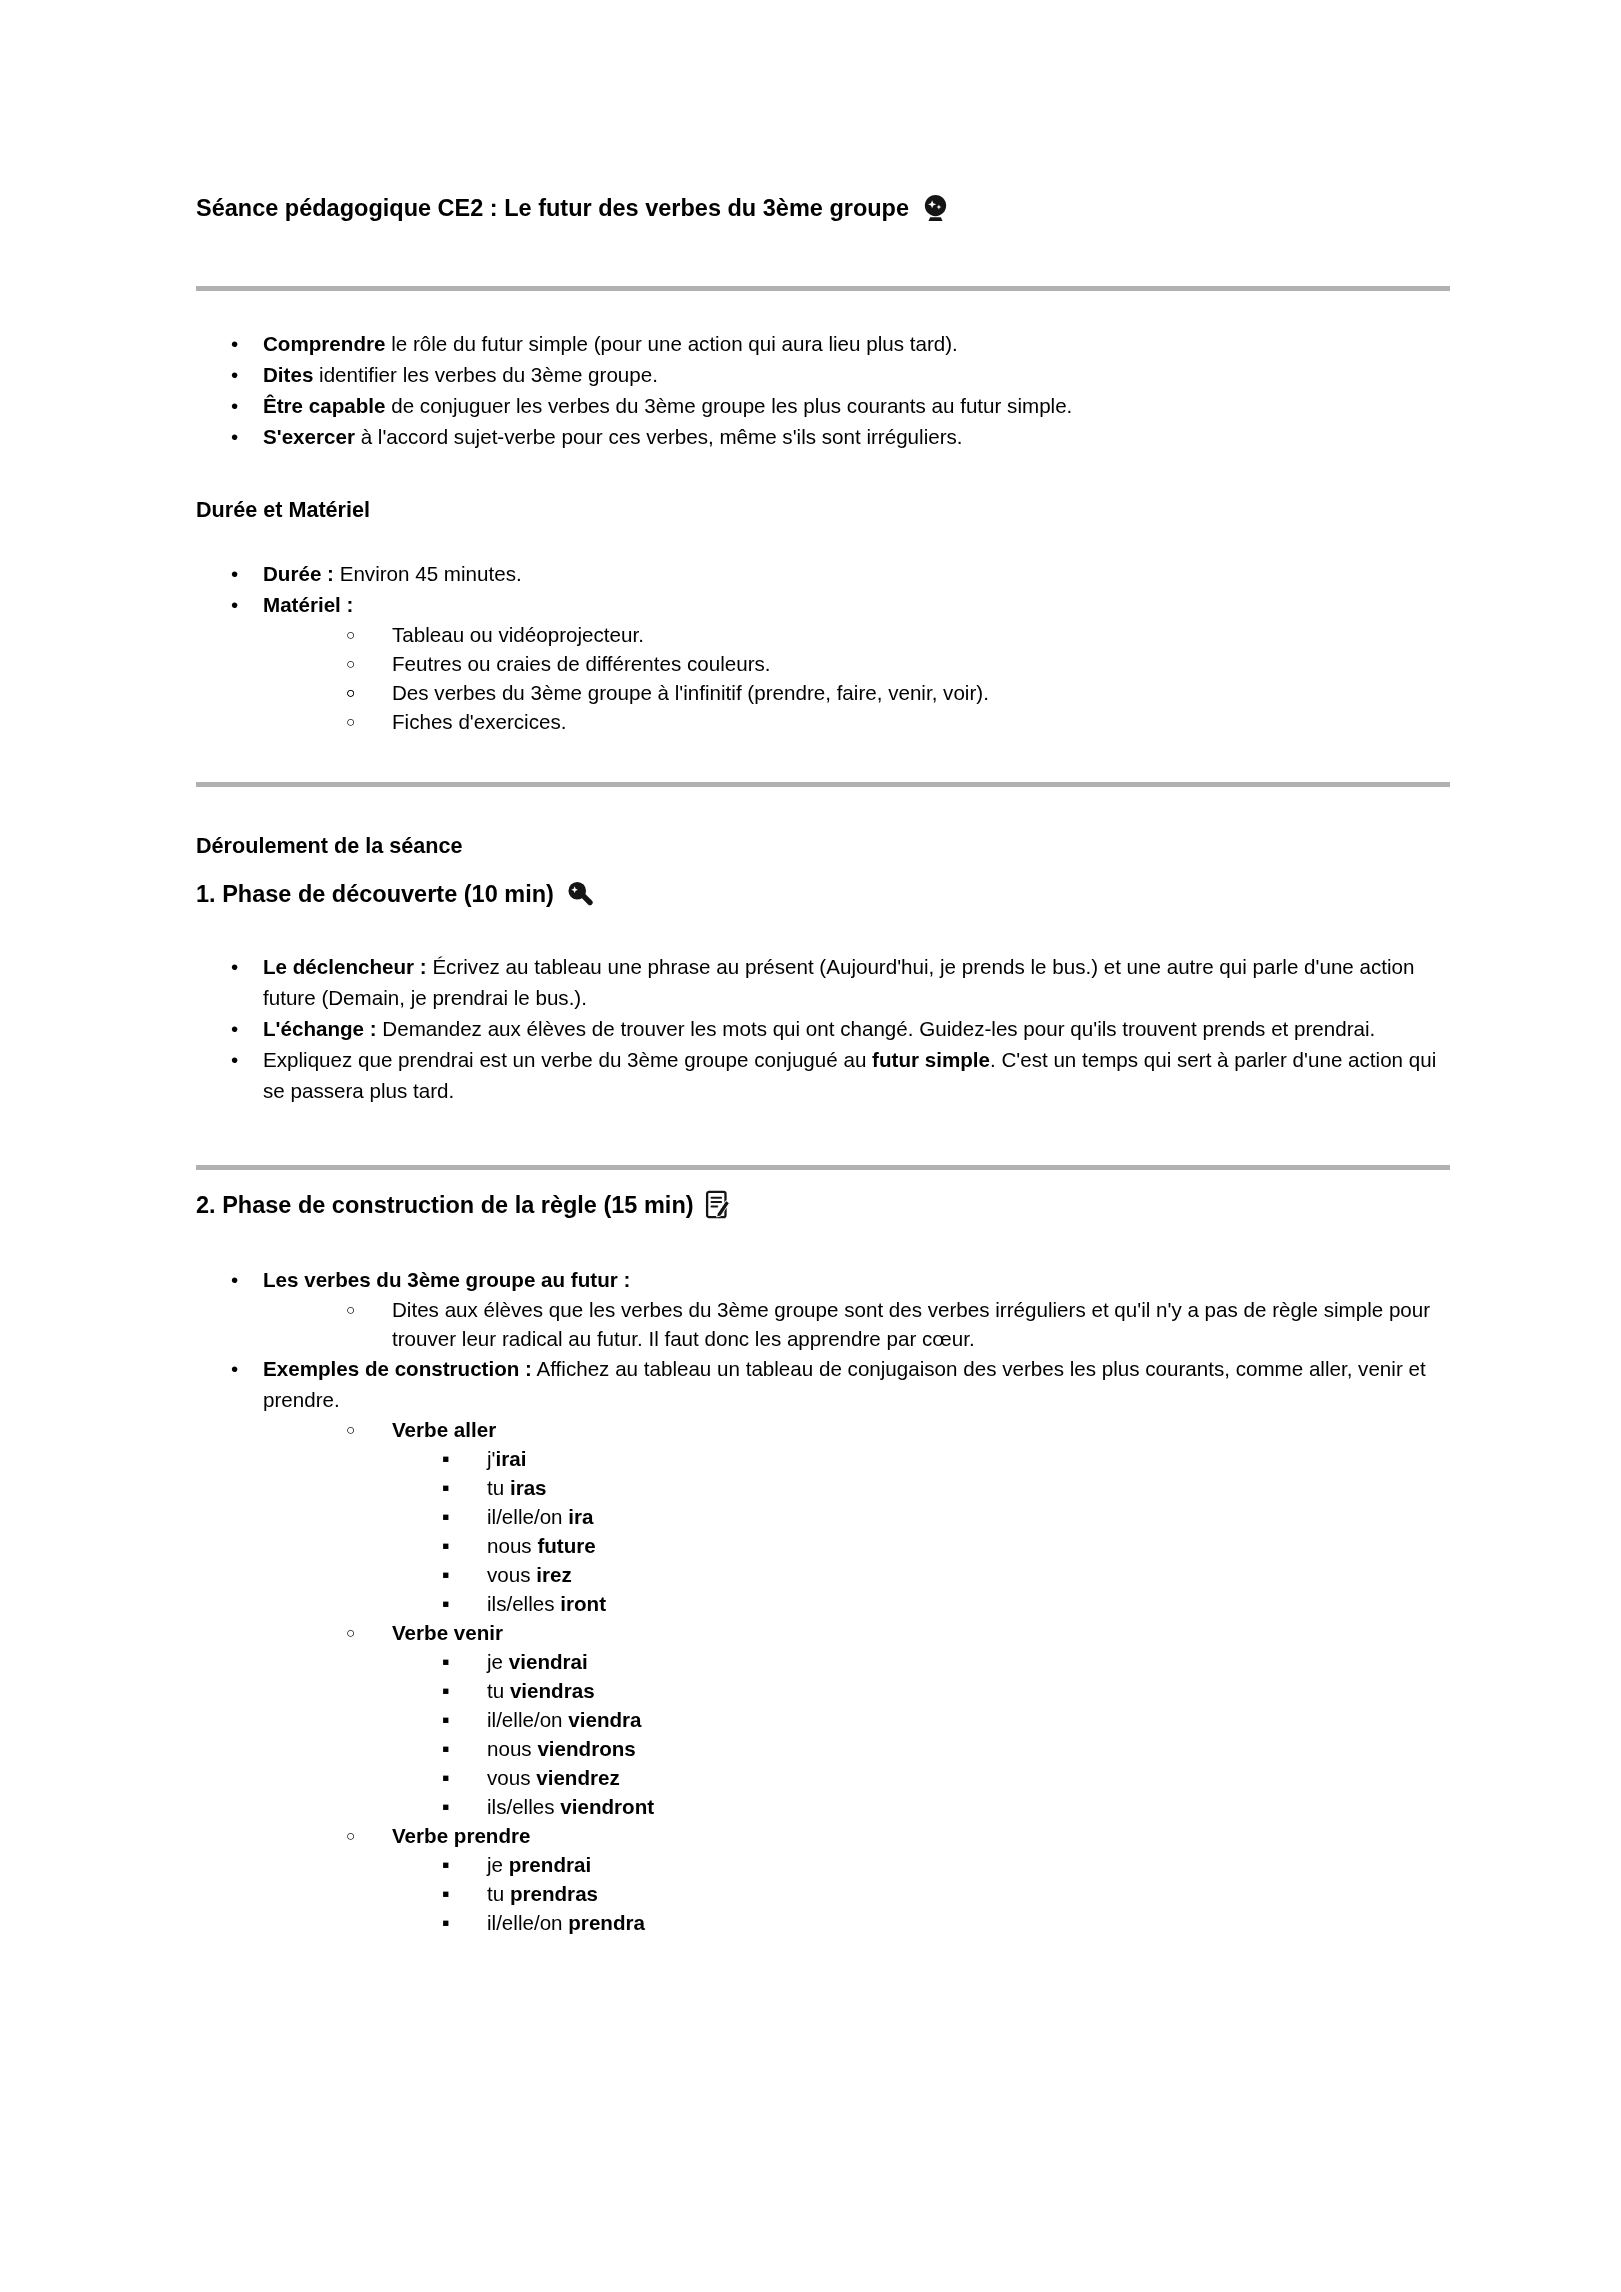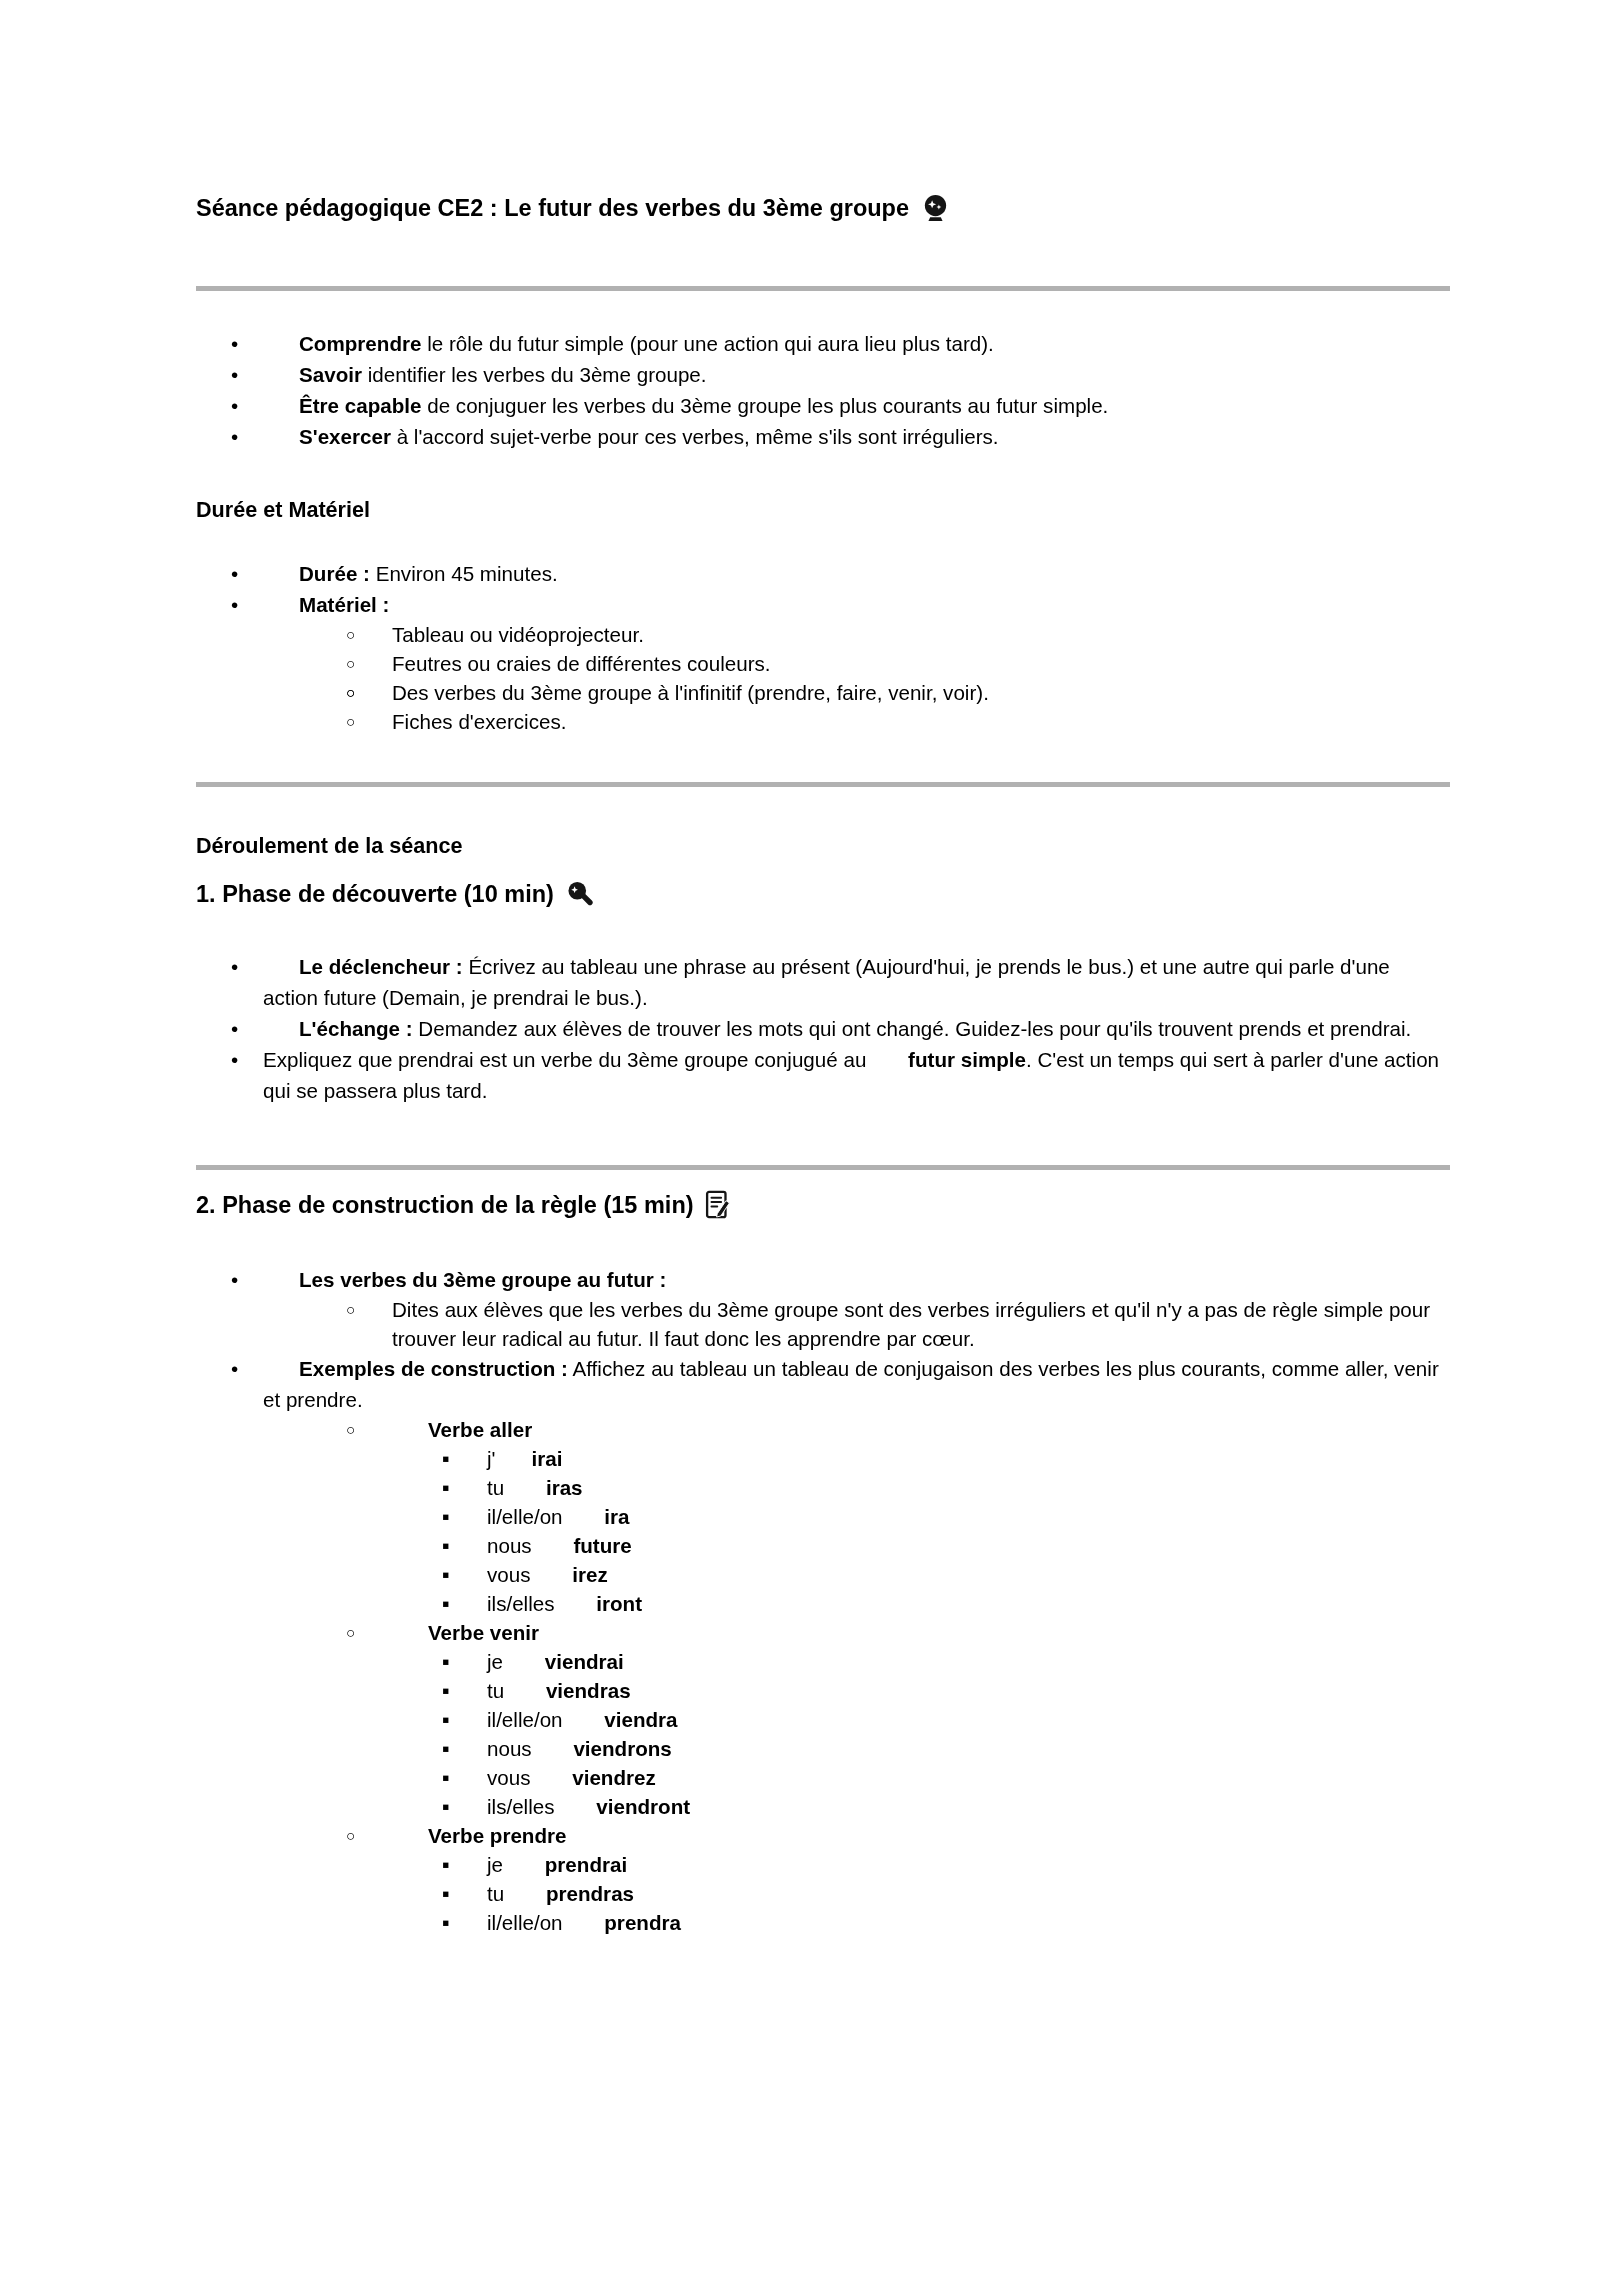--- a/index.html
+++ b/index.html
@@ -10,21 +10,21 @@
     box-sizing:border-box;
     padding:193px 171px 15px 196px;
     font-family:"Liberation Sans","DejaVu Sans",sans-serif;
     color:#000;
     overflow:hidden;
   }
   .title{font-size:23.5px;font-weight:bold;line-height:29px;margin:0;}
   .h2{font-size:21.6px;font-weight:bold;line-height:26.5px;margin:0;}
   .h3{font-size:23.5px;font-weight:bold;line-height:28px;margin:0;}
   .hr{height:4.9px;background:#b1b1b1;border:0;}
-  .b{font-weight:bold;margin-left:36px;}
+  .b{font-weight:bold;}
   .ico{display:inline-block;vertical-align:-5.9px;margin-left:11.8px;}
   .li{position:relative;font-size:20.6px;}
   .l1{padding-left:67px;line-height:31px;}
   .l1>.mk{position:absolute;left:35px;font-size:20.6px;}
   .l2{padding-left:196px;line-height:29px;}
   .l2>.mk{position:absolute;left:150px;font-size:15.7px;}
   .l3{padding-left:291px;line-height:29px;}
   .l3>.mk{position:absolute;left:246px;font-size:21.6px;}
   .mt-hr1{margin-top:57px;}
   .mt-h2obj{margin-top:58px;}
@@ -49,21 +49,21 @@
           <path d="M11.5 7.5l1.2 3 3 1.2-3 1.2-1.2 3-1.2-3-3-1.2 3-1.2z" fill="#fff"></path>
           <path d="M18.5 12l.7 1.8 1.8.7-1.8.7-.7 1.8-.7-1.8-1.8-.7 1.8-.7z" fill="#fff"></path>
           <path d="M9.5 25h11l1.8 4H7.7z" fill="#151515"></path>
         </svg></span></h1>
 
   <div class="hr mt-hr1"></div>
 
 
   <div class="mt-listobj">
     <div class="li l1"><span class="mk">•</span><span class="b">Comprendre</span><span> le rôle du futur simple (pour une action qui aura lieu plus tard).</span></div>
-    <div class="li l1"><span class="mk">•</span><span class="b">Savoir</span><span> identifier les verbes du 3ème groupe.</span></div>
+    <div class="li l1"><span class="mk">•</span><span class="b">Dites</span><span> identifier les verbes du 3ème groupe.</span></div>
     <div class="li l1"><span class="mk">•</span><span class="b">Être capable</span><span> de conjuguer les verbes du 3ème groupe les plus courants au futur simple.</span></div>
     <div class="li l1"><span class="mk">•</span><span class="b">S'exercer</span><span> à l'accord sujet-verbe pour ces verbes, même s'ils sont irréguliers.</span></div>
   </div>
 
   <h2 class="h2 mt-h2mat">Durée et Matériel</h2>
 
   <div class="mt-listmat">
     <div class="li l1"><span class="mk">•</span><span class="b">Durée :</span><span> Environ 45 minutes.</span></div>
     <div class="li l1"><span class="mk">•</span><span class="b">Matériel :</span></div>
     <div class="li l2"><span class="mk">○</span><span>Tableau ou vidéoprojecteur.</span></div>

